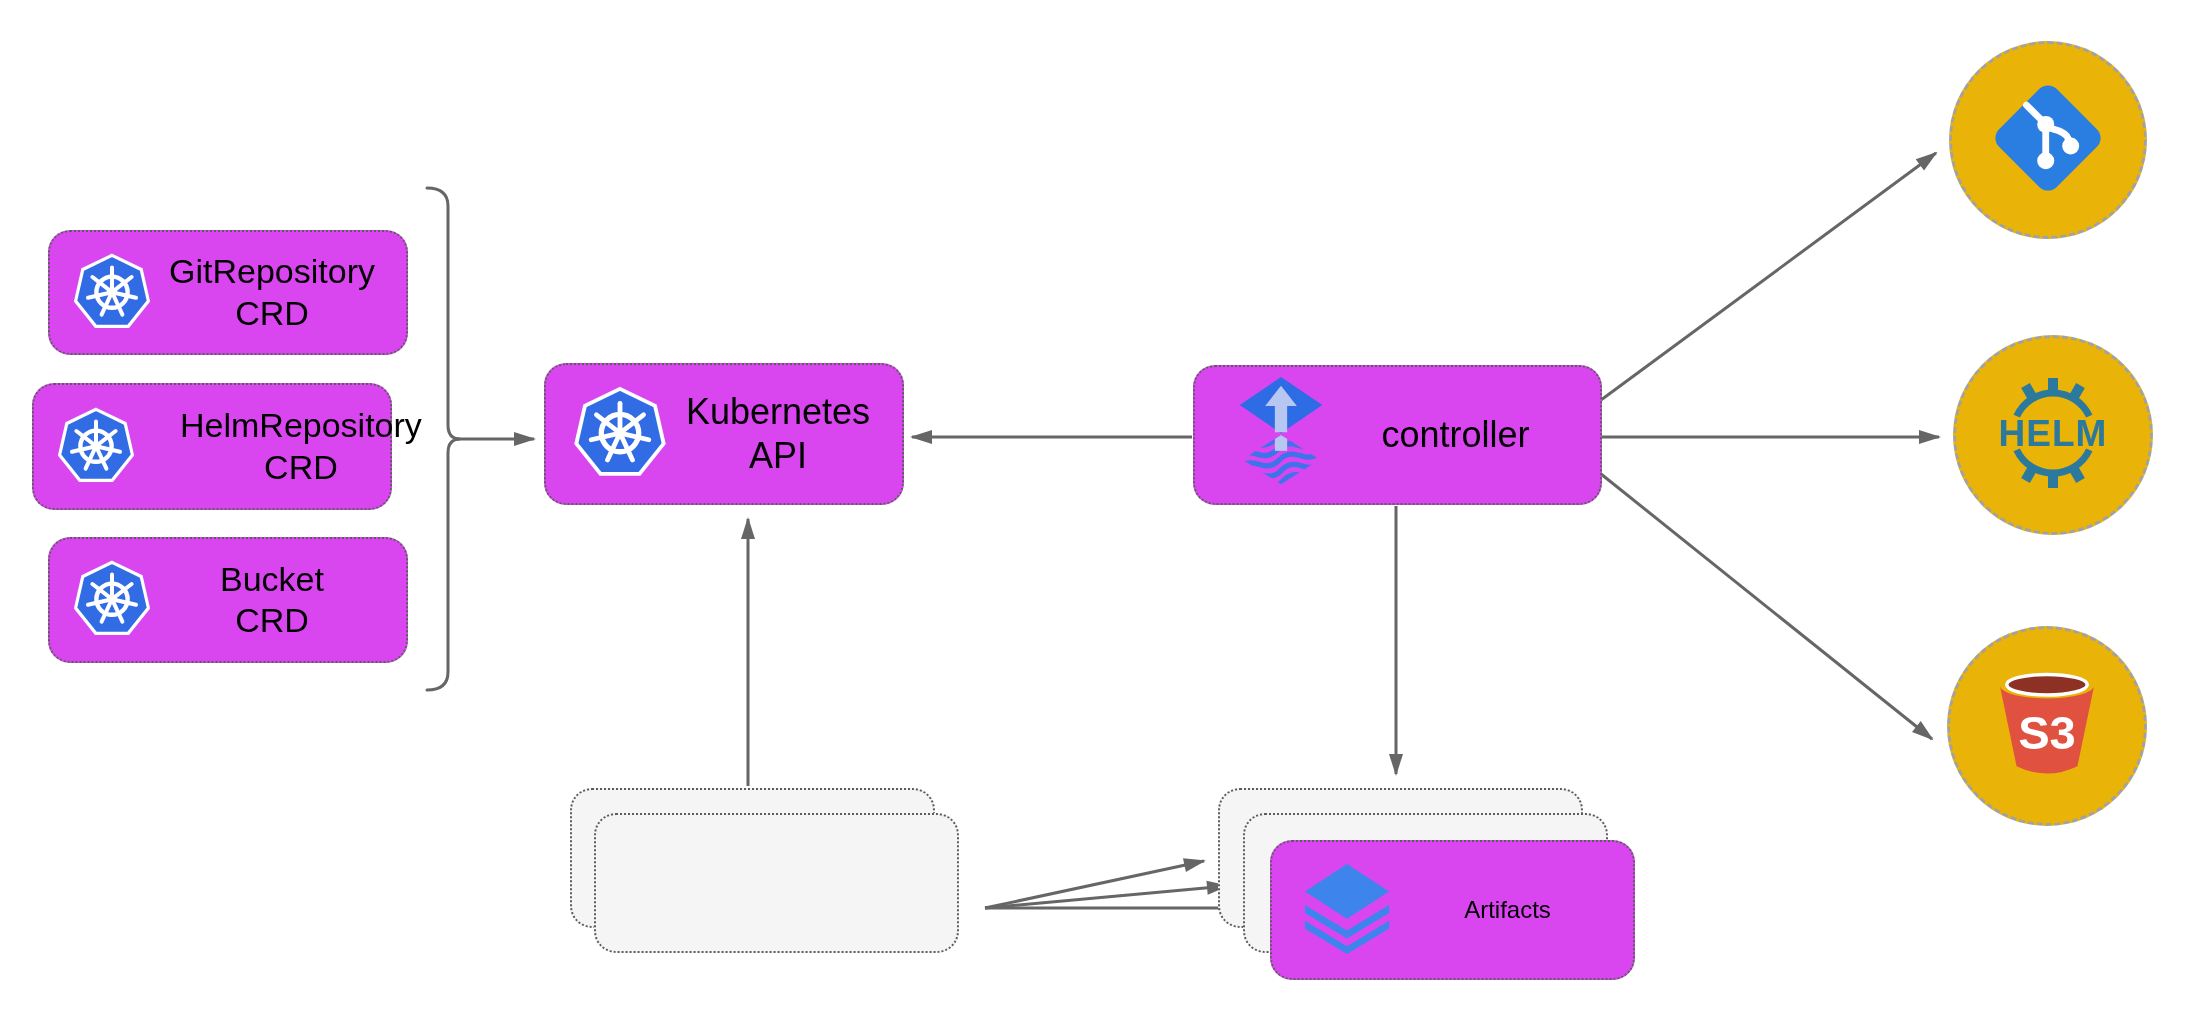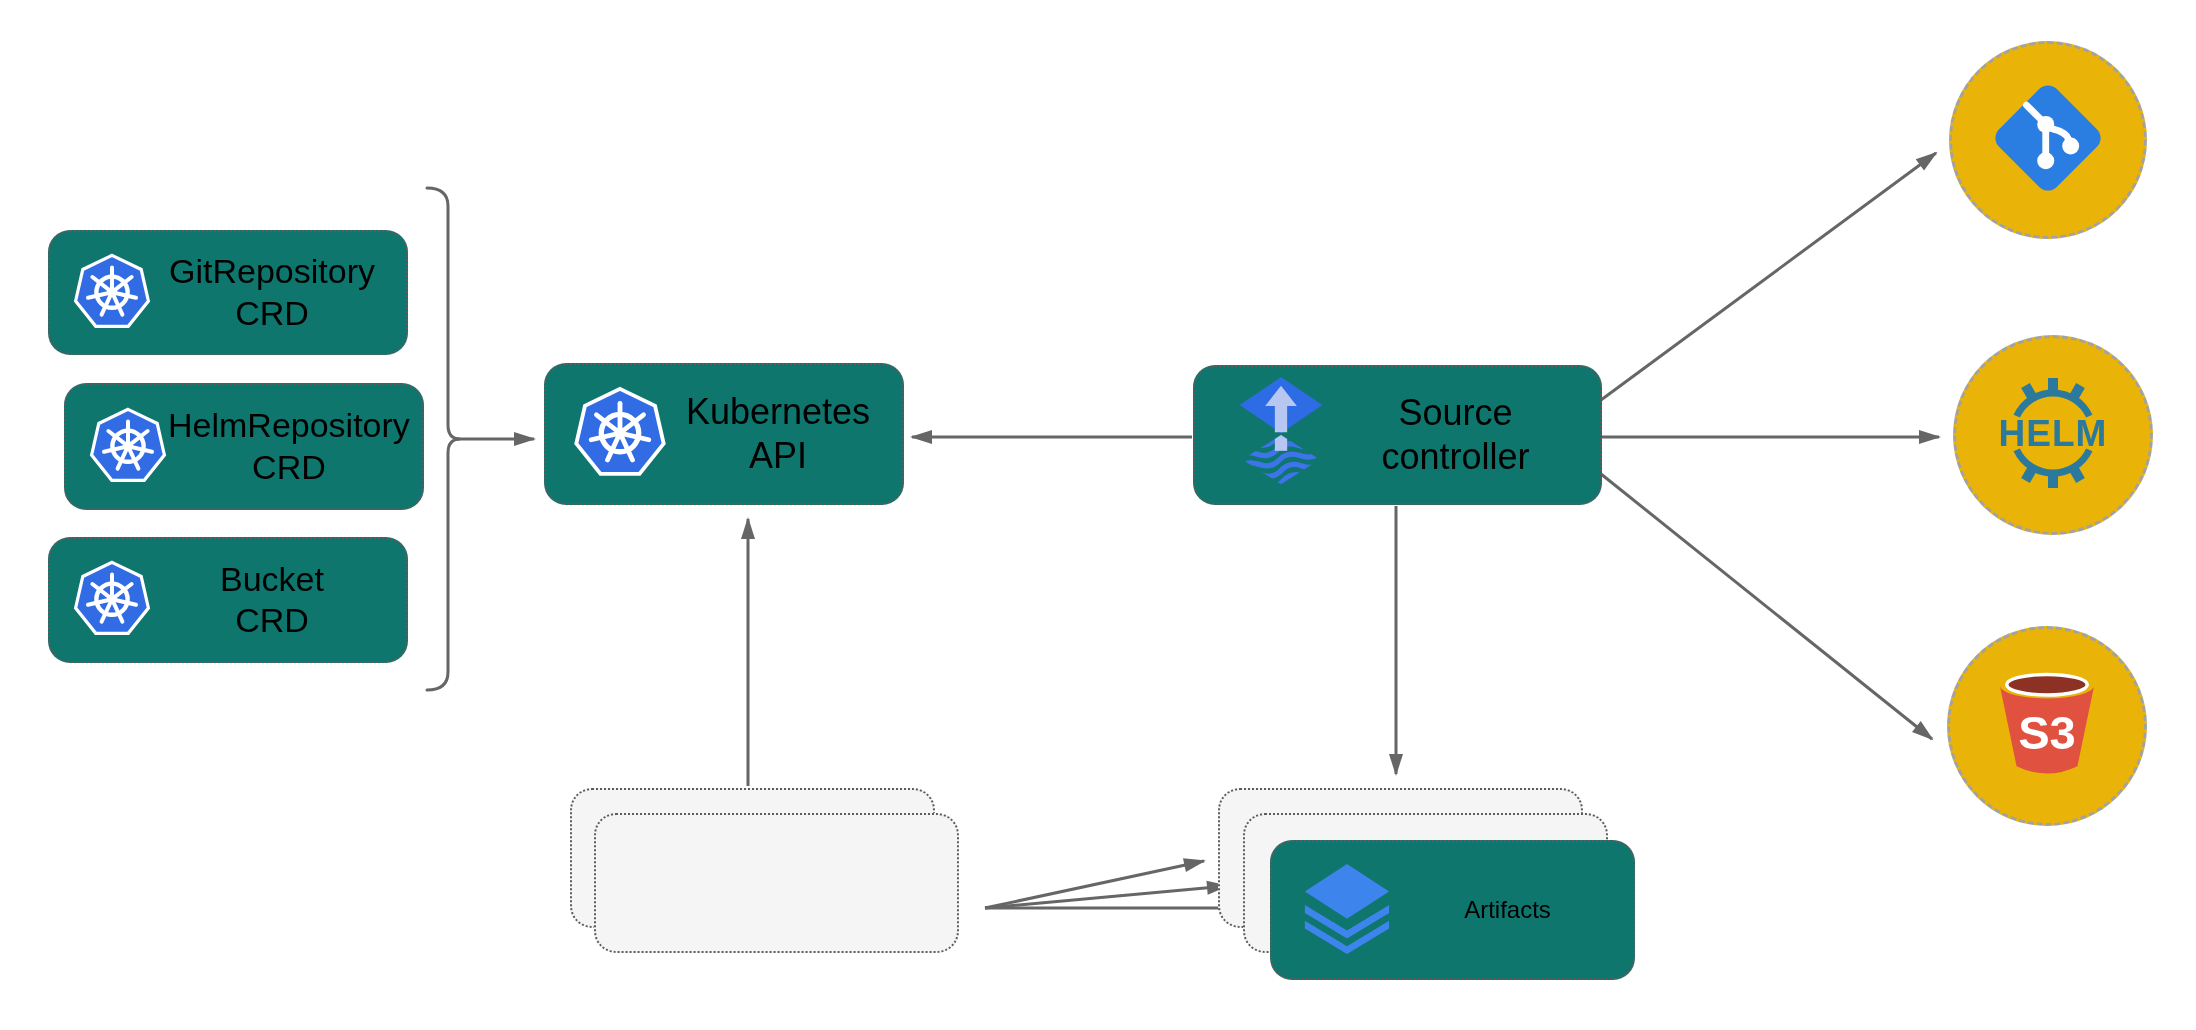--- a/index.html
+++ b/index.html
@@ -1,19 +1,19 @@
 <!DOCTYPE html>
 <html><head>
 <meta charset="utf-8">
 <style>
   html,body{margin:0;padding:0;background:#ffffff;}
   #canvas{position:relative;width:2196px;height:1030px;background:#ffffff;overflow:hidden;
           font-family:"Liberation Sans", sans-serif;color:#000;}
   svg.overlay{position:absolute;left:0;top:0;width:2196px;height:1030px;pointer-events:none;}
-  .node{position:absolute;background:#0f766e;border:2px dotted #5c5c5c;border-radius:22px;
+  .node{position:absolute;background:#d946ef;border:2px dotted #5c5c5c;border-radius:22px;
         display:flex;align-items:center;box-sizing:border-box;}
   .ghost{position:absolute;background:#f5f5f5;border:2px dotted #5c5c5c;border-radius:22px;box-sizing:border-box;}
   .node .icon{flex:0 0 auto;display:flex;align-items:center;justify-content:center;}
   .node .lbl{flex:1 1 auto;text-align:center;font-size:34px;line-height:1.22;padding-right:14px;}
   .endpoint{position:absolute;border:3px dashed #a2a2a2;border-radius:50%;background:#eab308;
             display:flex;align-items:center;justify-content:center;box-sizing:border-box;}
 </style>
 </head>
 <body>
 
@@ -105,21 +105,21 @@
       <svg width="80" height="80">
           <use href="#sym-k8s"></use>
         </svg>
       </span>
     <div class="lbl">
       <div>GitRepository</div>
       <div>CRD</div>
     </div>
   </div>
 
-  <div class="node" style="left:64px;top:383px;width:360px;height:127px;">
+  <div class="node" style="left:32px;top:383px;width:360px;height:127px;gap:44px;">
     <span class="icon" style="margin-left:22px;">
       <svg width="80" height="80">
           <use href="#sym-k8s"></use>
         </svg>
       </span>
     <div class="lbl">
       <div>HelmRepository</div>
       <div>CRD</div>
     </div>
   </div>
@@ -145,21 +145,20 @@
     <div class="lbl" style="font-size:36px;">Kubernetes API</div>
   </div>
 
   <div class="node" style="left:1193px;top:365px;width:409px;height:140px;">
     <span class="icon" style="margin-left:42px;">
       <svg width="88" height="116">
           <use href="#sym-flux"></use>
         </svg>
       </span>
     <div class="lbl" style="font-size:36px;">
-      <div>Source</div>
       <div>controller</div>
     </div>
   </div>
 
   <div class="ghost" style="left:570px;top:788px;width:365px;height:140px;"></div>
   <div class="ghost" style="left:594px;top:813px;width:365px;height:140px;"></div>
 
   <div class="ghost" style="left:1218px;top:788px;width:365px;height:140px;"></div>
   <div class="ghost" style="left:1243px;top:813px;width:365px;height:140px;"></div>
   <div class="node" style="left:1270px;top:840px;width:365px;height:140px;">

